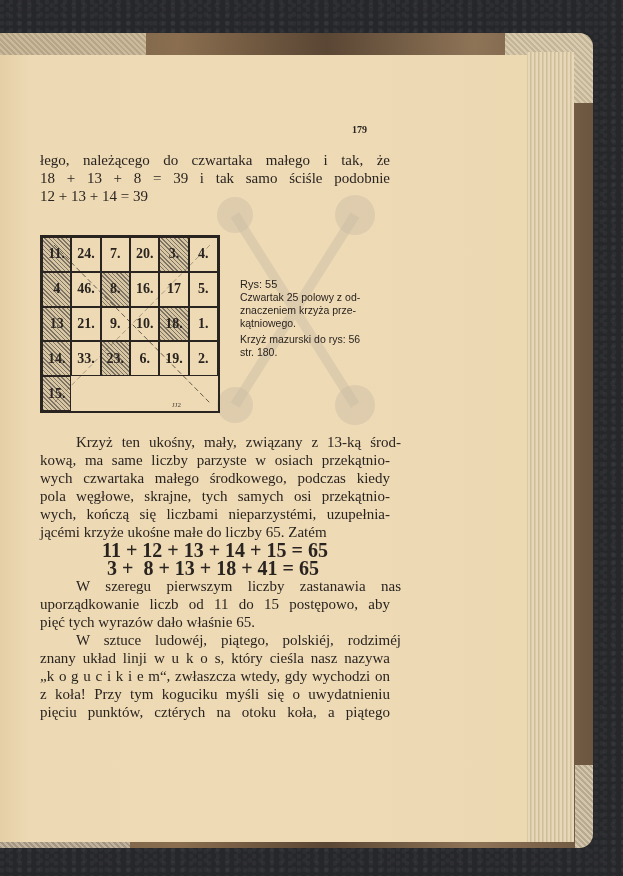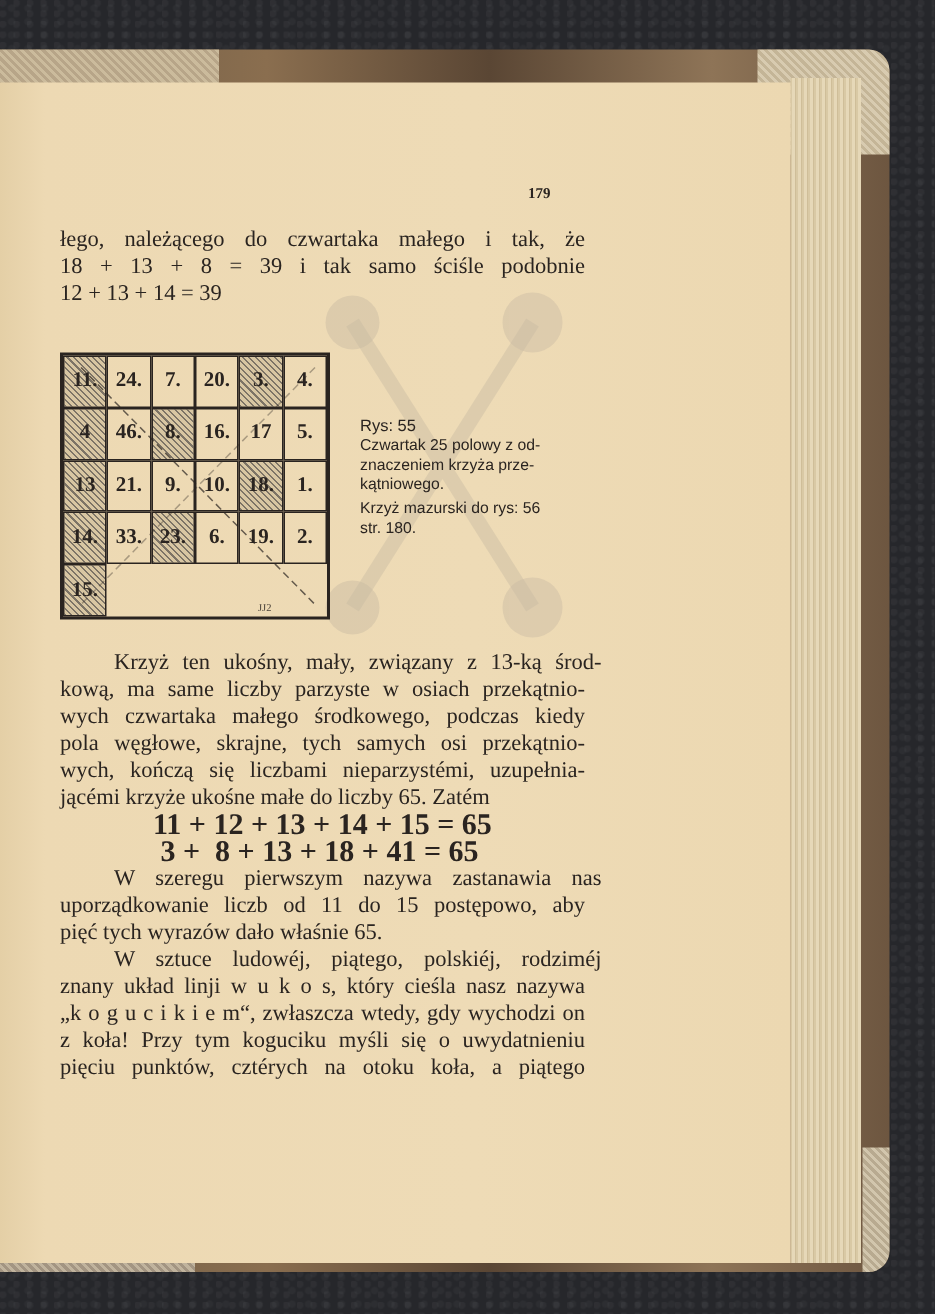--- a/index.html
+++ b/index.html
@@ -131,21 +131,21 @@
 <div class="line indent" style="top:433px">Krzyż ten ukośny, mały, związany z 13-ką środ-</div>
 <div class="line" style="top:451px">kową, ma same liczby parzyste w osiach przekątnio-</div>
 <div class="line" style="top:469px">wych czwartaka małego środkowego, podczas kiedy</div>
 <div class="line" style="top:487px">pola węgłowe, skrajne, tych samych osi przekątnio-</div>
 <div class="line" style="top:505px">wych, kończą się liczbami nieparzystémi, uzupełnia-</div>
 <div class="line last" style="top:523px">jącémi krzyże ukośne małe do liczby 65. Zatém</div>
 
 <div class="eq" style="left:102px;top:541px">11 + 12 + 13 + 14 + 15 = 65</div>
 <div class="eq" style="left:102px;top:559px"> 3 +  8 + 13 + 18 + 41 = 65</div>
 
-<div class="line indent" style="top:577px">W szeregu pierwszym nazywa zastanawia nas</div>
+<div class="line indent" style="top:577px">W szeregu pierwszym liczby zastanawia nas</div>
 <div class="line" style="top:595px">uporządkowanie liczb od 11 do 15 postępowo, aby</div>
 <div class="line last" style="top:613px">pięć tych wyrazów dało właśnie 65.</div>
 
 <div class="line indent" style="top:631px">W sztuce ludowéj, piątego, polskiéj, rodziméj</div>
 <div class="line" style="top:649px">znany układ linji w u k o s, który cieśla nasz nazywa</div>
 <div class="line" style="top:667px">„k o g u c i k i e m“, zwłaszcza wtedy, gdy wychodzi on</div>
 <div class="line" style="top:685px">z koła! Przy tym koguciku myśli się o uwydatnieniu</div>
 <div class="line" style="top:703px">pięciu punktów, cztérych na otoku koła, a piątego</div>
 
 </body></html>

